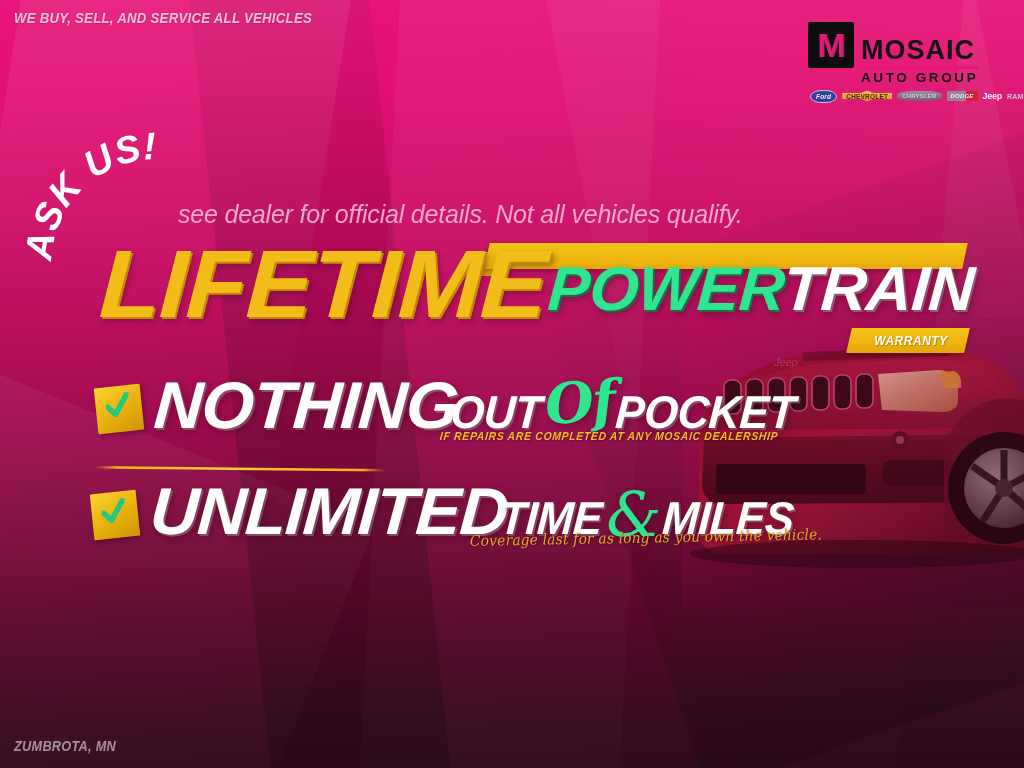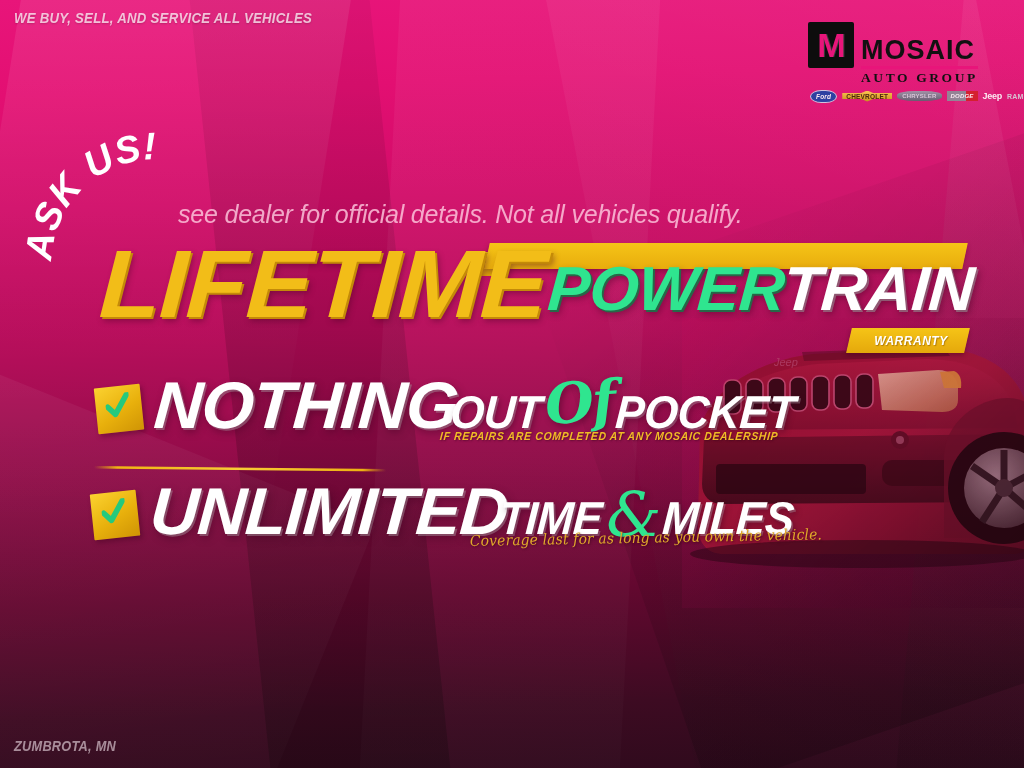--- a/index.html
+++ b/index.html
@@ -115,21 +115,21 @@
     text-shadow:1px 0 0 #ffffff33;
   }
   .logo-txt { line-height:1; }
   .logo-main {
     font-size:27px; font-weight:bold; letter-spacing:1px;
     color:#111; font-family:"Liberation Sans",sans-serif;margin-top:31px;
   }
   .logo-rule { height:3px; background:#e8157a; margin:2px 0 2px; }
   .logo-sub {
     font-size:13.5px; font-weight:bold; letter-spacing:2.6px;
-    color:#111; font-family:Liberation Serif, serif;text-align:center;
+    color:#111; font-family:Liberation Sans, sans-serif;text-align:center;
   }
   .brand-row {
     display:flex; align-items:center; justify-content:space-between;
     gap:5px; margin-top:5px; padding:0 2px;
     opacity:.9;
   }
   .brand {
     font-size:7px; font-weight:bold; color:#e9e9ef;
     font-family:"Liberation Sans",sans-serif;
     white-space:nowrap;

